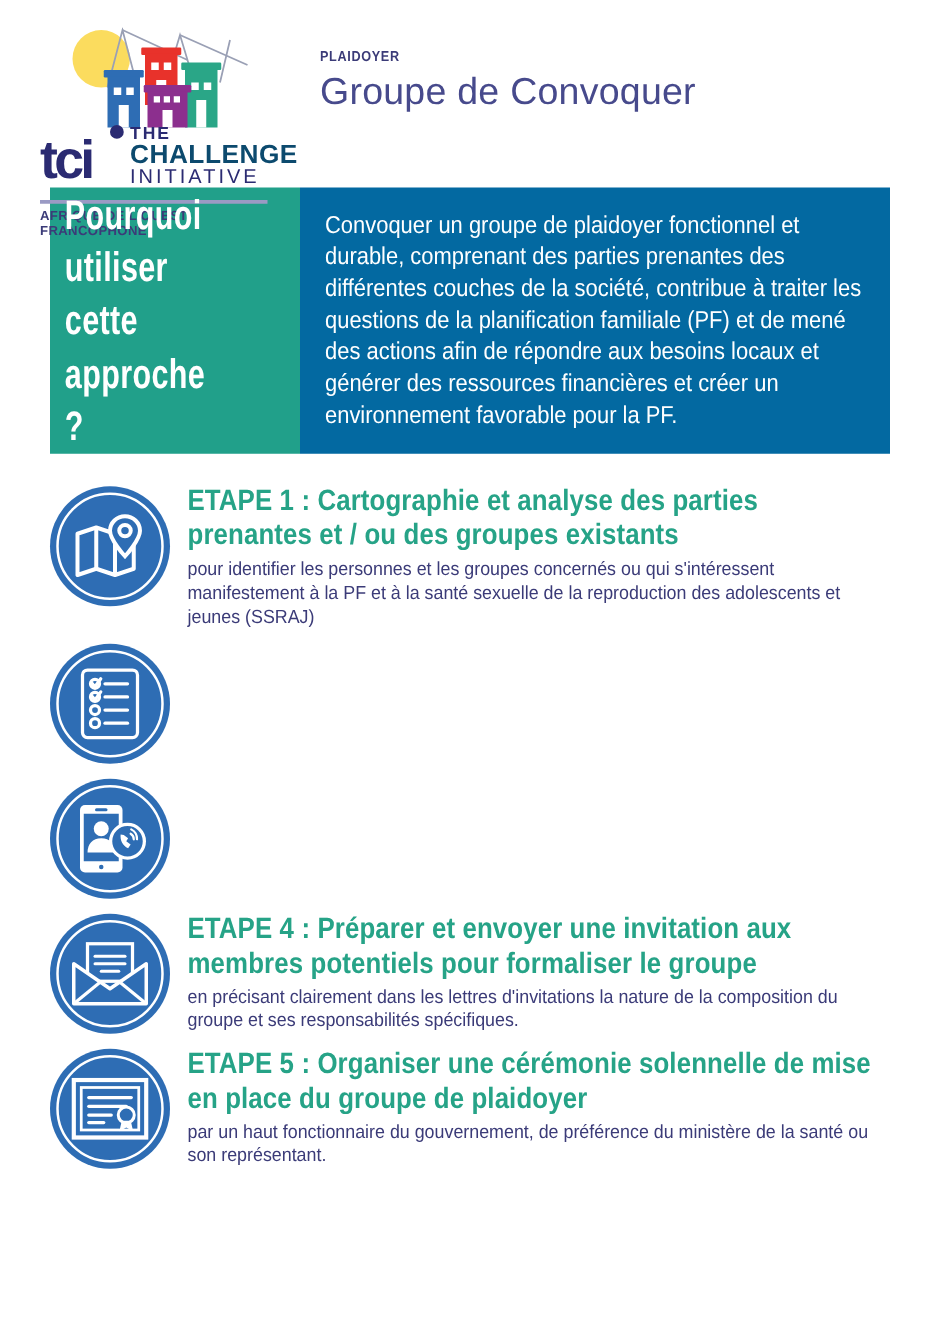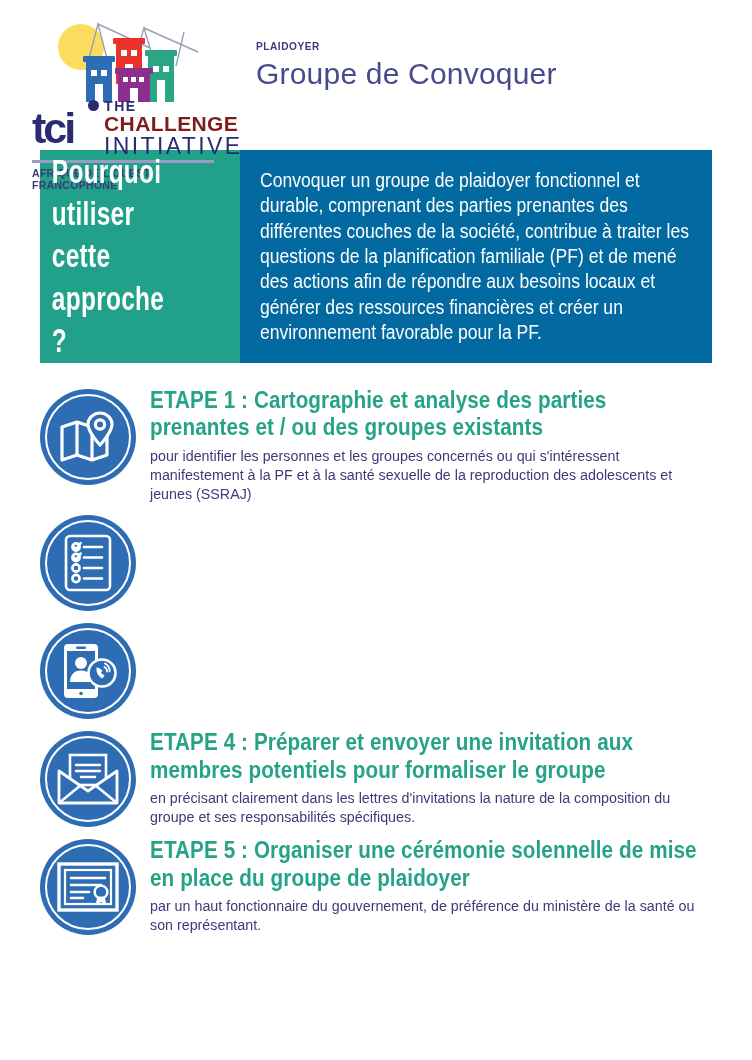--- a/index.html
+++ b/index.html
@@ -32,22 +32,22 @@
   .b-purple .cap,.b-purple .body { background:#8c2f8e; }
 
   .wordmark { position:relative; height:62px; margin-top:-10px; }
   .tci { position:absolute; left:0; top:12px; font-weight:bold; font-size:43px;
          letter-spacing:-3px; color:#2b2b72; font-family:"Liberation Sans", sans-serif; }
   .tci-dot { position:absolute; left:56px; top:8px; width:11px; height:11px;
              background:#2b2b72; border-radius:50%; }
   .the { position:absolute; left:72px; top:6px; font-size:14px; letter-spacing:1.6px;
          color:#2b2b72;font-weight:bold; }
   .challenge { position:absolute; left:72px; top:20px; font-size:21px; font-weight:bold;
-               letter-spacing:0.4px; color:#7f1d1d; }
-  .initiative { position:absolute; left:72px; top:41px; font-size:23px; letter-spacing:2.4px;
+               letter-spacing:0.4px; color:#0c4a6e; }
+  .initiative { position:absolute; left:72px; top:41px; font-size:16px; letter-spacing:2.4px;
                 color:#2b2b72; }
   .logo-rule { width:182px; height:3px; background:#9a9ac4; margin:6px 0 4px 0; }
   .region { font-size:10.5px; letter-spacing:0.3px; color:#3b3b78; font-weight:600; }
 
   .title-block { margin-left:24px; padding-top:18px; }
   .eyebrow { font-size:11.5px; font-weight:bold; letter-spacing:0.6px; color:#3b3b78;
              font-stretch:condensed; transform:scaleX(0.88); transform-origin:left center; }
   .main-title { font-size:30px; color:#474a8c; letter-spacing:0.2px; margin-top:5px;
                 font-weight:400; }
 

